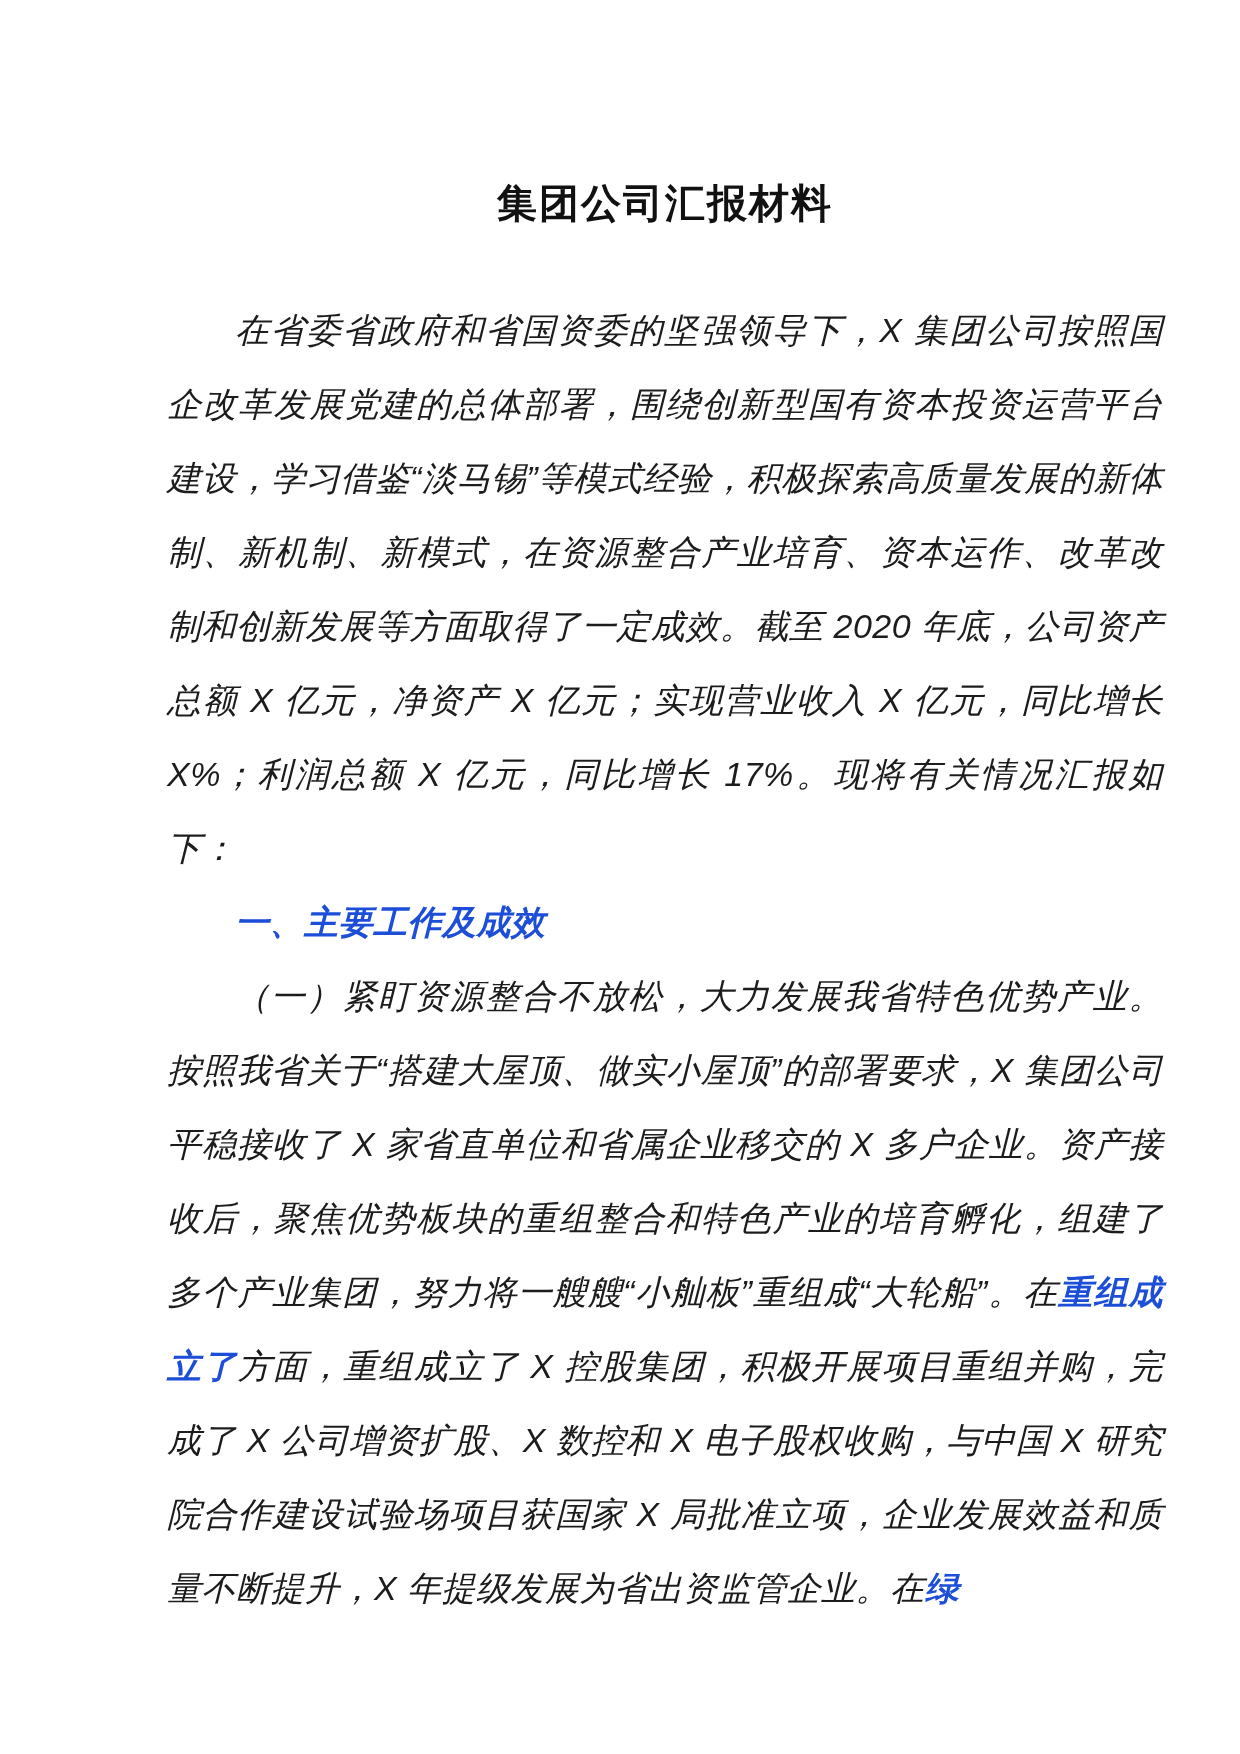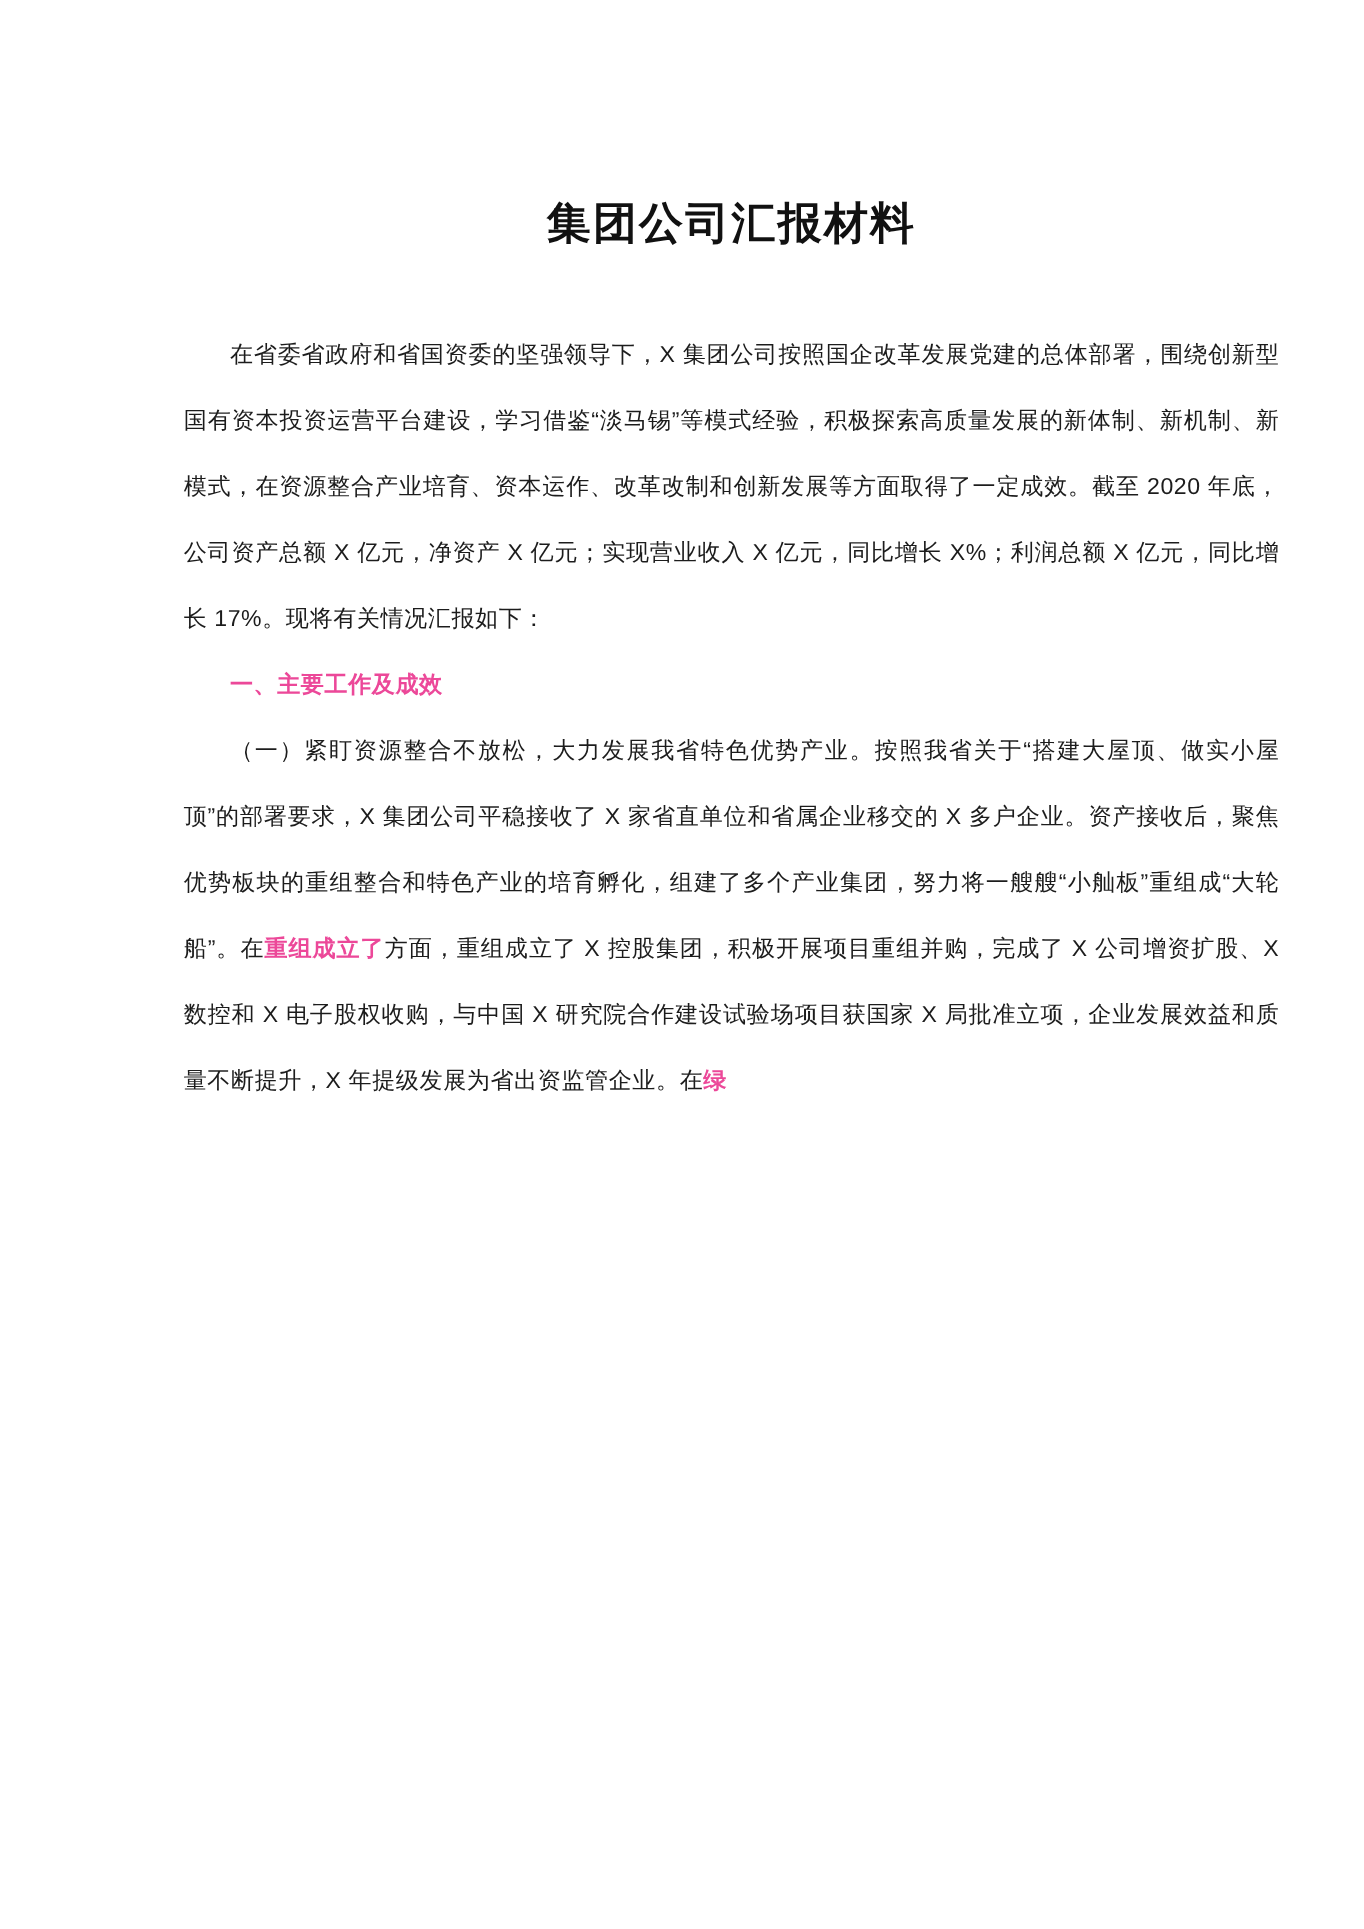--- a/index.html
+++ b/index.html
@@ -25,31 +25,32 @@
     margin: 0 0 62px 0;
     text-align: center;
     font-size: 40px;
     line-height: 56px;
     font-weight: bold;
     letter-spacing: 2px;
     color: #111111;
   }
   .para {
     margin: 0;
-    font-size: 21px;
-    line-height: 60px;
+    font-size: 34px;
+    line-height: 74px;
     text-align: justify;
     text-indent: 2em;
     letter-spacing: 0.5px;
     color: #1c1c1c;
     word-break: break-all;
+    font-style: italic;
   }
   .para .bold {
     font-weight: bold;
-    color: #ec4899;
+    color: #1d4ed8;
   }
   .section-heading {
     font-weight: bold;
     color: #111111;
   }
 </style>
 </head>
 <body>
 
 <div class="page">

